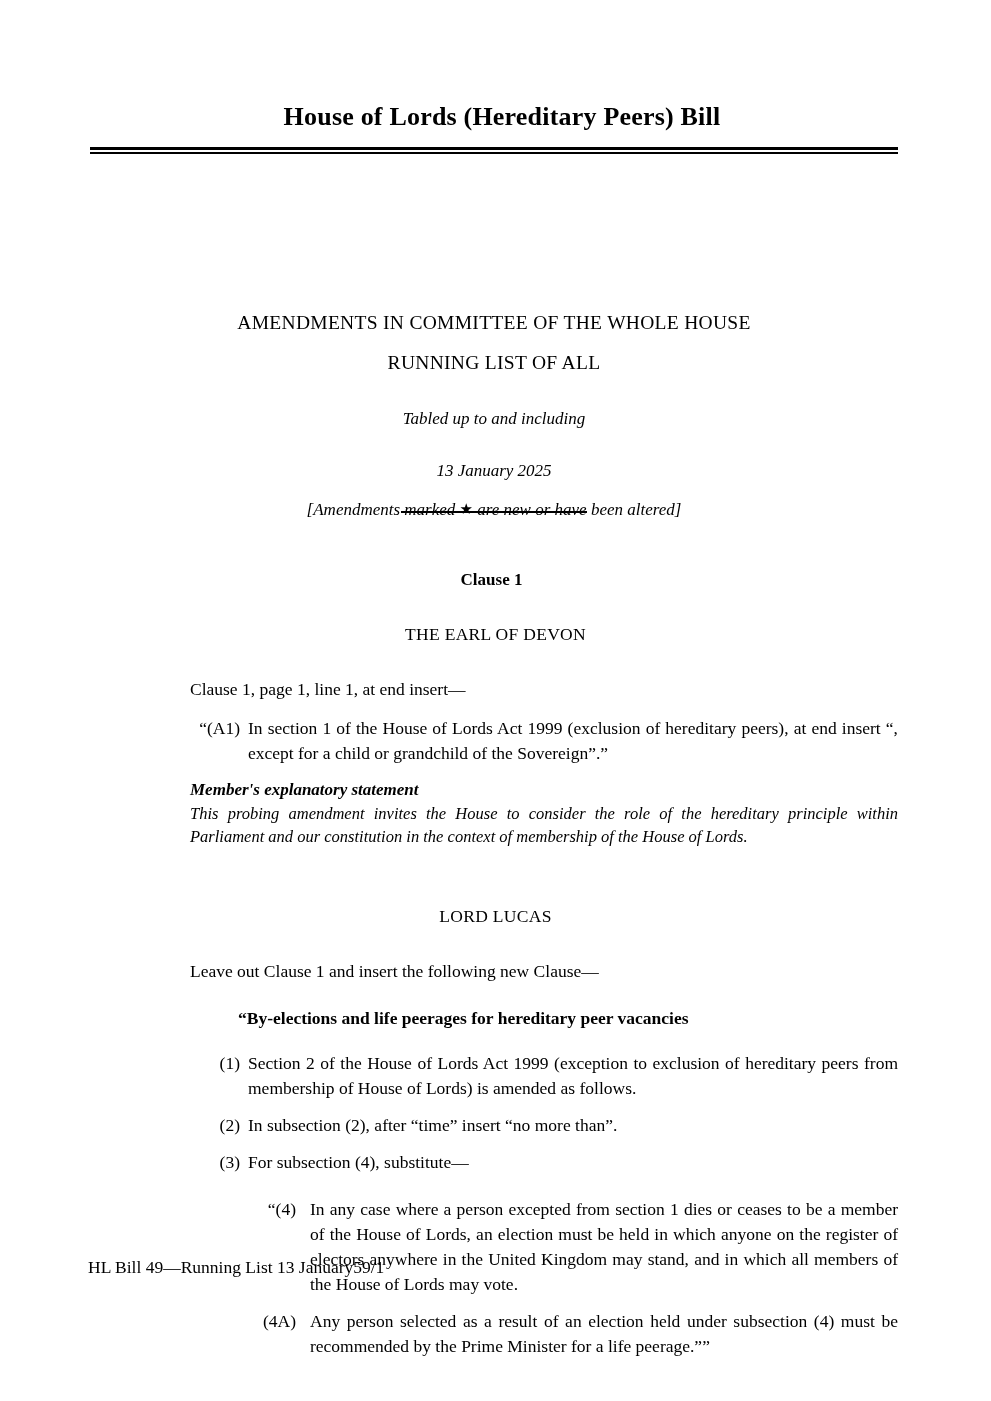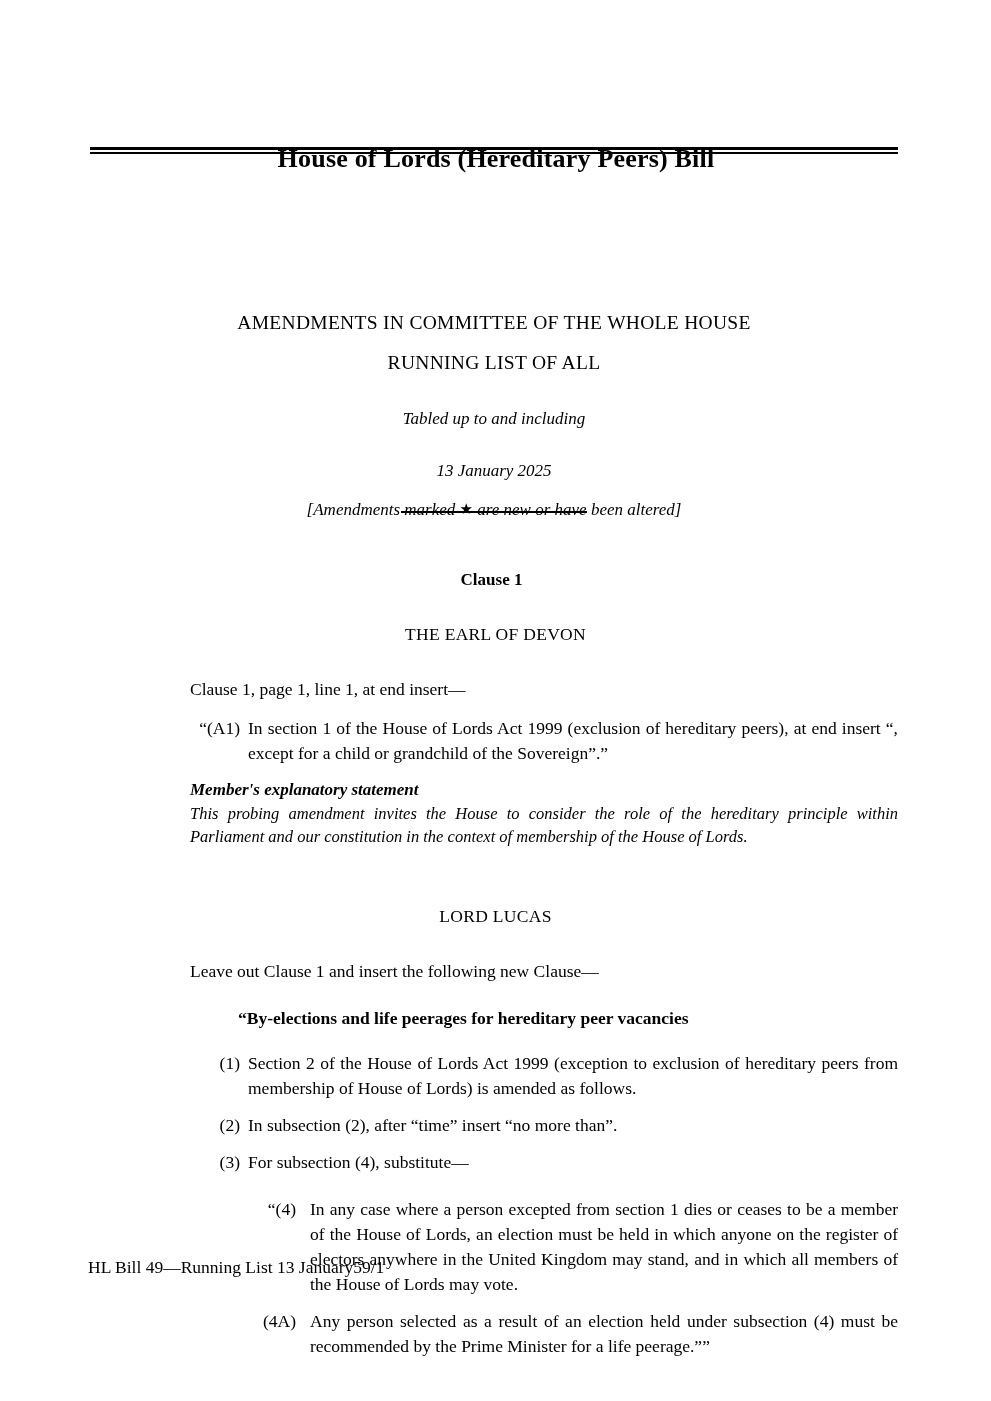--- a/index.html
+++ b/index.html
@@ -20,28 +20,27 @@
     position: absolute;
     left: 0; top: 0;
     width: 991px;
     height: 1401px;
     box-sizing: border-box;
   }
 
   
   .doc-title {
     position: absolute;
-    left: 92px;
+    left: 98px;
     top: 102px;
     width: 808px;
     text-align: center;
     font-size: 26px;
     font-weight: bold;
     letter-spacing: 0.2px;
-    margin-top: 42px;
   }
   .title-rules {
     position: absolute;
     left: 90px;
     top: 147px;
     width: 808px;
   }
   .rule-thick {
     height: 3px;
     background: #000;

